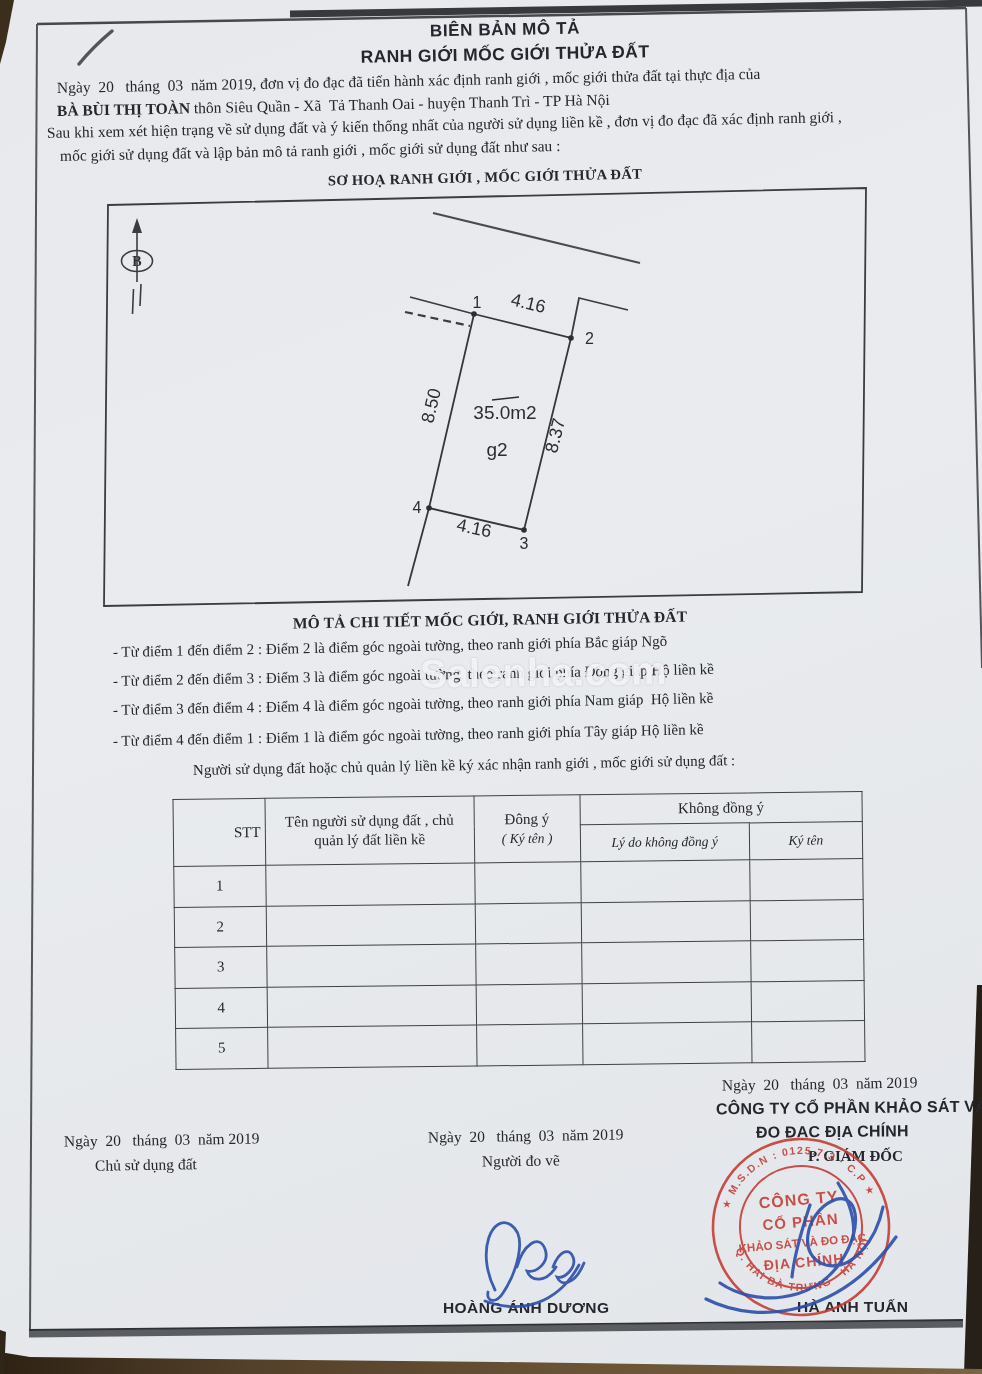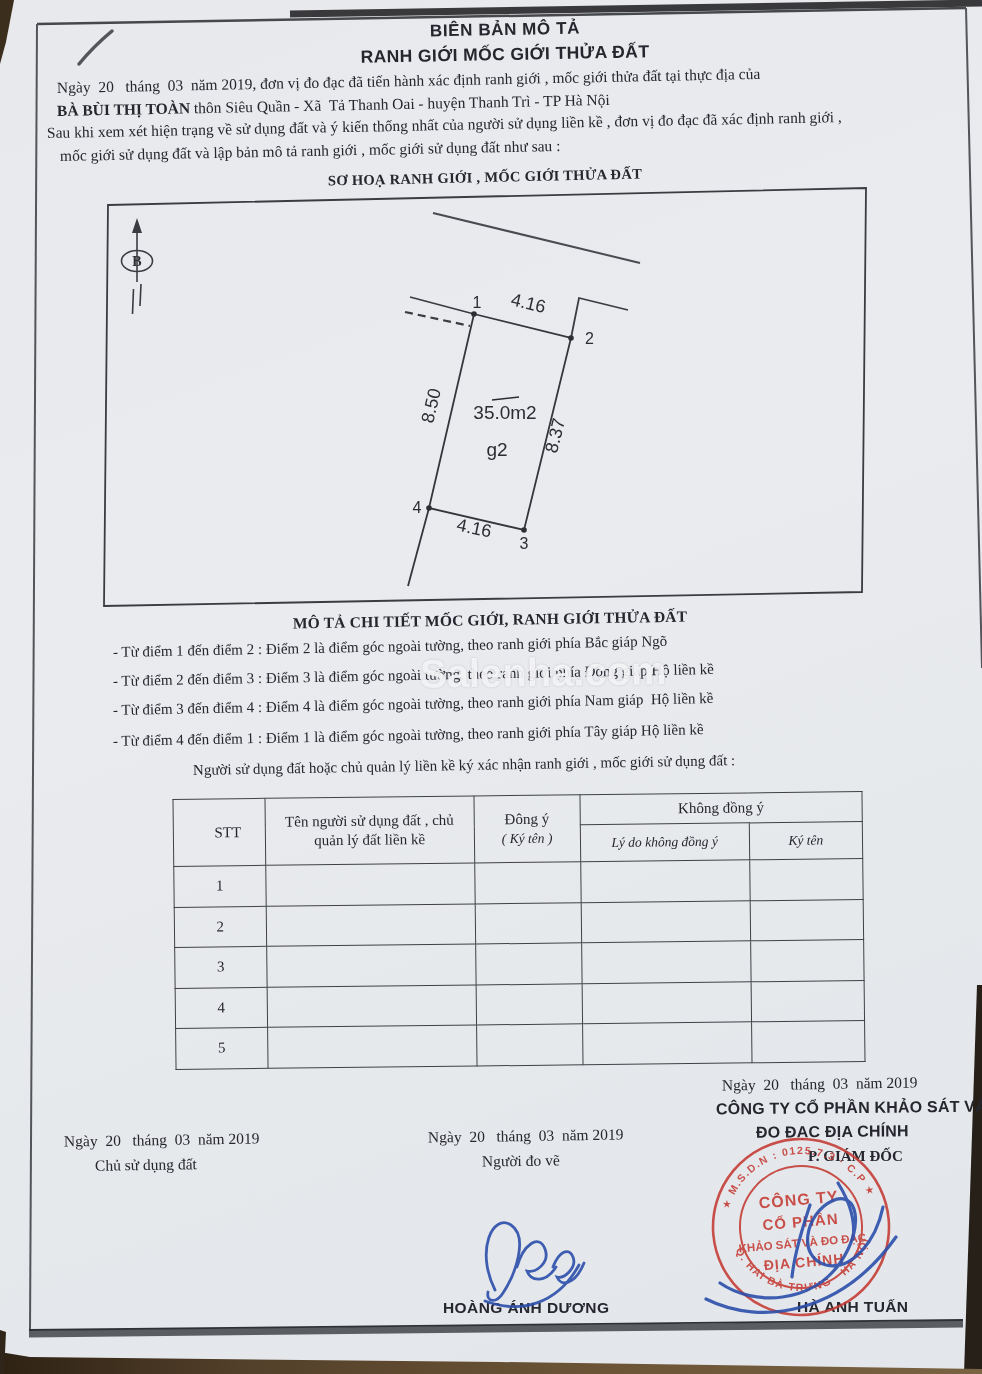--- a/index.html
+++ b/index.html
@@ -22,21 +22,21 @@
   .caption{left:240px;top:169px;width:490px;font:bold 14.5px var(--serif);letter-spacing:.3px;transform:rotate(-1.3deg);}
   .h2{left:190px;top:611px;width:600px;font:bold 15.5px var(--serif);letter-spacing:.2px;transform:rotate(-1.0deg);}
   .bullet{font-size:15px;transform:rotate(-1.15deg);transform-origin:left center;}
   .closing{left:193px;top:762px;font-size:15px;transform:rotate(-1.05deg);transform-origin:left center;}
   
   #sig-table{position:absolute;left:174px;top:795px;width:690px;transform:rotate(-0.65deg);
              border-collapse:collapse;font-size:15px;color:var(--ink);}
   #sig-table td,#sig-table th{border:1.5px solid #3f4145;font-weight:normal;padding:0 4px;}
   #sig-table .hdr{text-align:center;line-height:1.25;}
   #sig-table .sub{font-style:italic;font-size:13.5px;text-align:center;}
-  #sig-table .stt{width:70px;text-align:center;padding-left:21px;}
+  #sig-table .stt{width:70px;text-align:right;padding-left:21px;}
   #sig-table .cname{width:218px;}
   #sig-table .cagree{width:104px;}
   #sig-table .creason{width:174px;}
   #sig-table .csign{width:114px;}
   #sig-table .rowh{height:40.5px;}
   #sig-table .num{text-align:center;font-size:15px;}
   
   .date{font-size:15.5px;}
   .role{font-size:15.5px;}
   .pname{font:bold 15.5px var(--sans);letter-spacing:.4px;}

